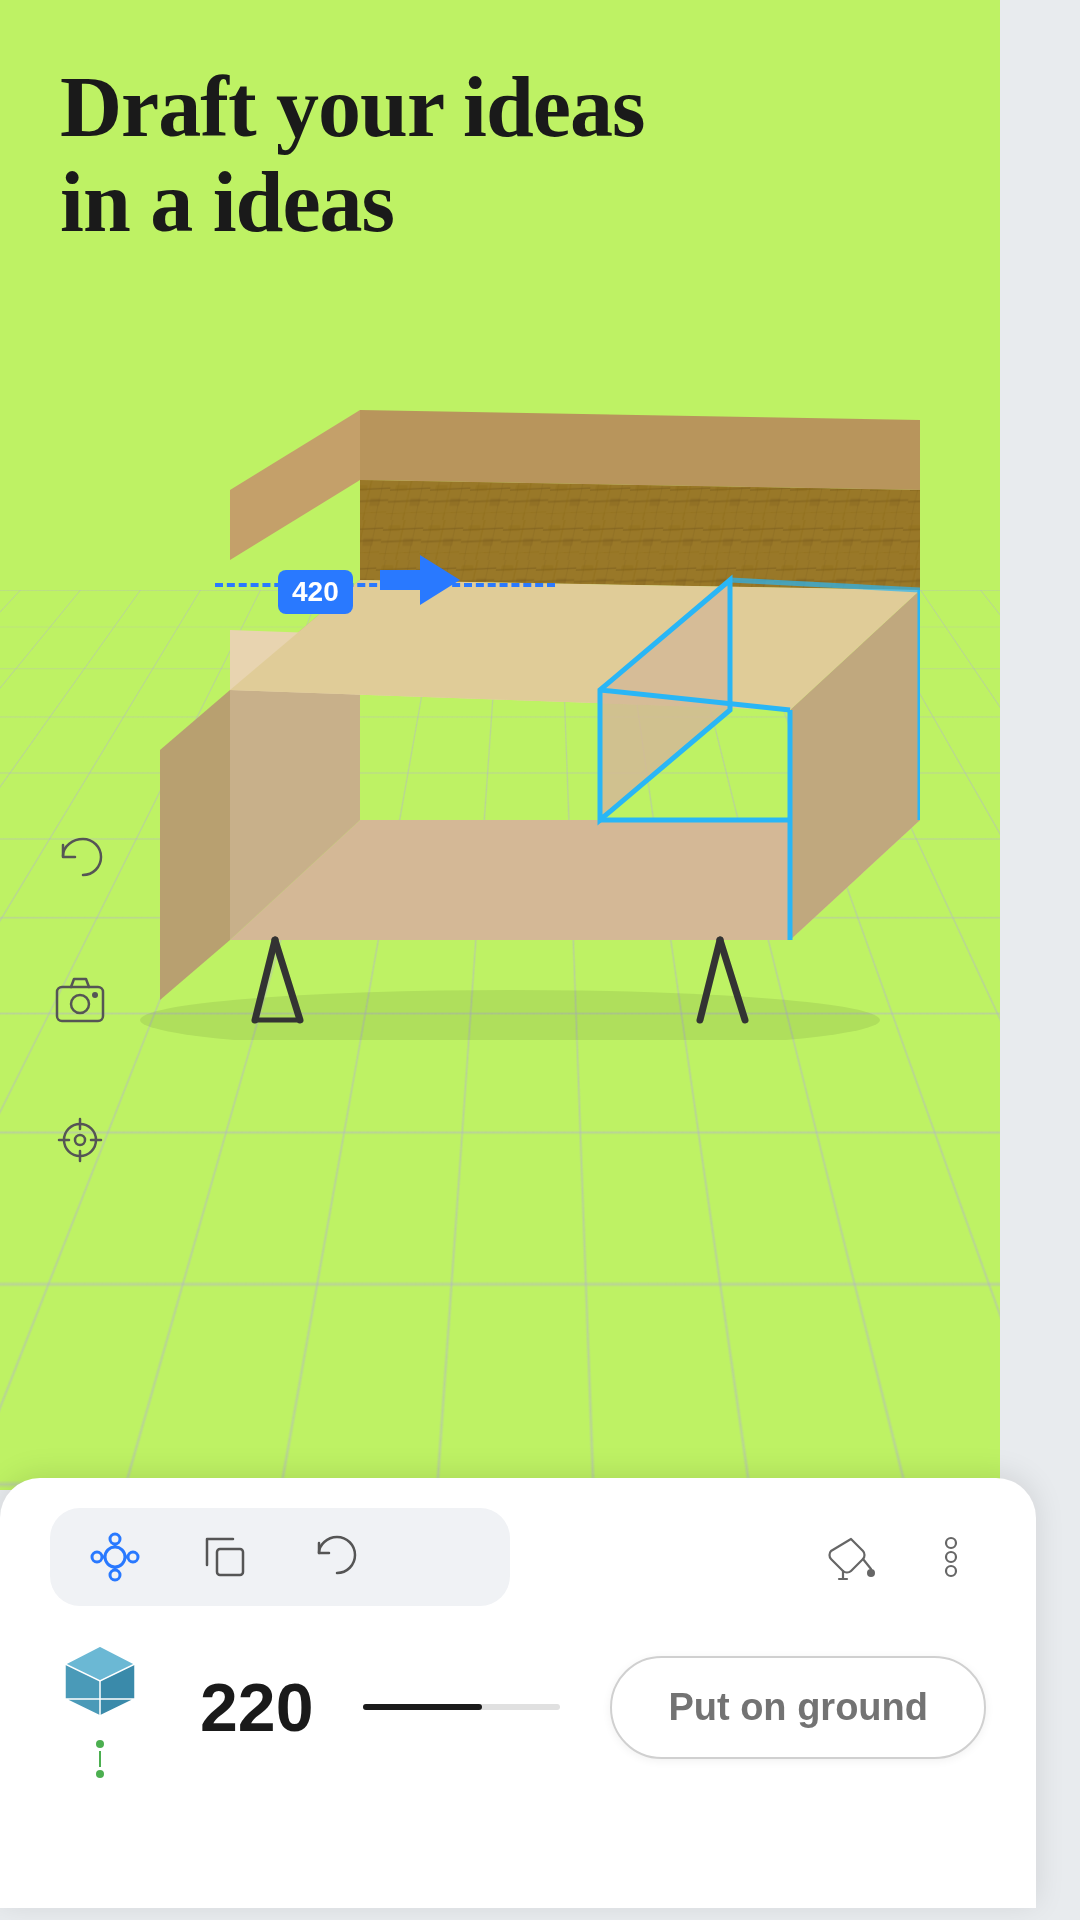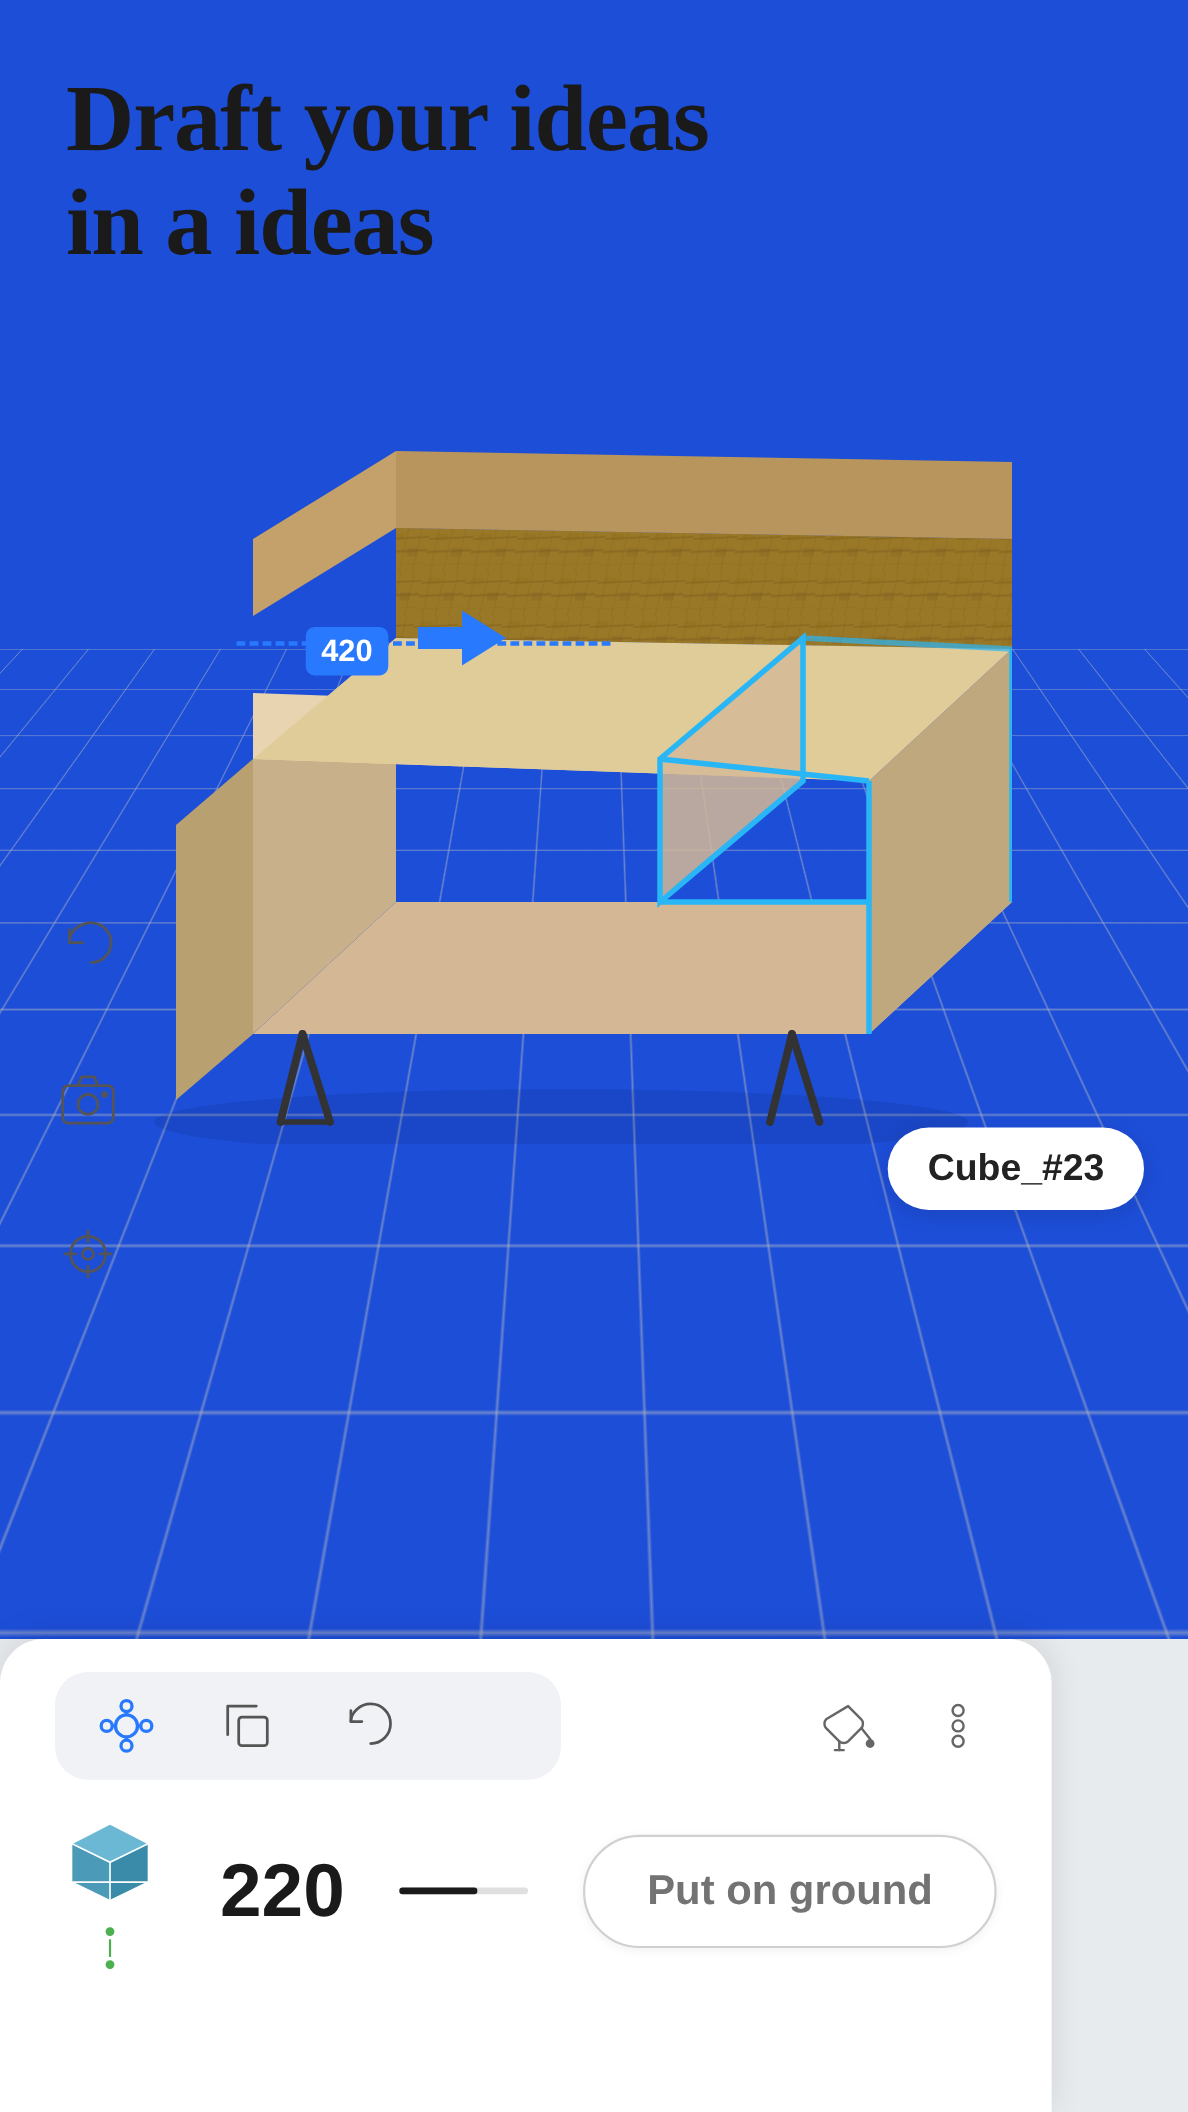--- a/index.html
+++ b/index.html
@@ -29,23 +29,23 @@
       color: #1a1a1a;
       line-height: 1.1;
       letter-spacing: -1px;
     }
 
     
     .viewport {
       position: absolute;
       top: 0;
       left: 0;
-      width: 1080px;
+      width: 1000px;
       height: 1490px;
-      background: #1d4ed8;
+      background: #bef264;
       overflow: hidden;
     }
 
     
     .grid-floor {
       position: absolute;
       bottom: 200px;
       left: -100px;
       width: 1280px;
       height: 700px;
@@ -135,23 +135,23 @@
       font-size: 34px;
       font-weight: 600;
       color: #222;
       box-shadow: 0 4px 20px rgba(0,0,0,0.12);
       z-index: 30;
     }
 
     
     .bottom-panel {
       position: absolute;
-      bottom: 0;
+      bottom: 12px;
       left: 0;
-      width: 956px;
+      width: 1036px;
       height: 430px;
       background: white;
       border-radius: 40px 40px 0 0;
       box-shadow: 0 -4px 30px rgba(0,0,0,0.1);
       z-index: 50;
     }
 
     
     .bottom-toolbar {
       display: flex;
@@ -402,21 +402,20 @@
         <circle cx="29" cy="29" r="16"></circle>
         <circle cx="29" cy="29" r="5"></circle>
         <line x1="29" y1="8" x2="29" y2="18"></line>
         <line x1="29" y1="40" x2="29" y2="50"></line>
         <line x1="8" y1="29" x2="18" y2="29"></line>
         <line x1="40" y1="29" x2="50" y2="29"></line>
       </svg>
     </div>
   </div>
 
-  <div class="cube-label">Cube_#23</div>
 </div>
 
 <div class="bottom-panel">
 
   <div class="bottom-toolbar">
     <div class="toolbar-left-group">
 
       <div class="toolbar-btn">
         <svg viewBox="0 0 52 52" fill="none" xmlns="http://www.w3.org/2000/svg">
           <circle cx="26" cy="26" r="10" stroke="#2979ff" stroke-width="3" fill="none"></circle>

